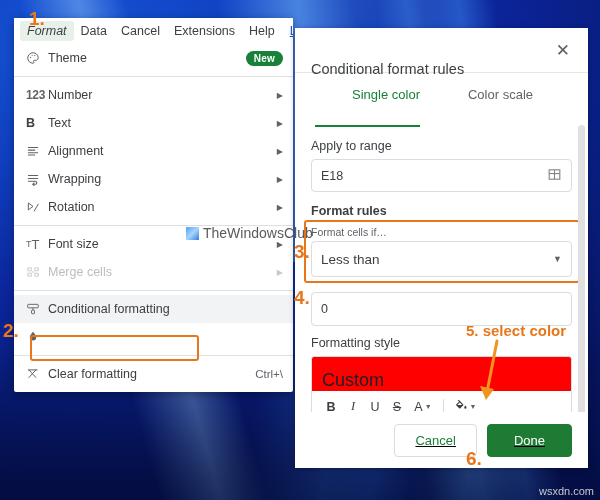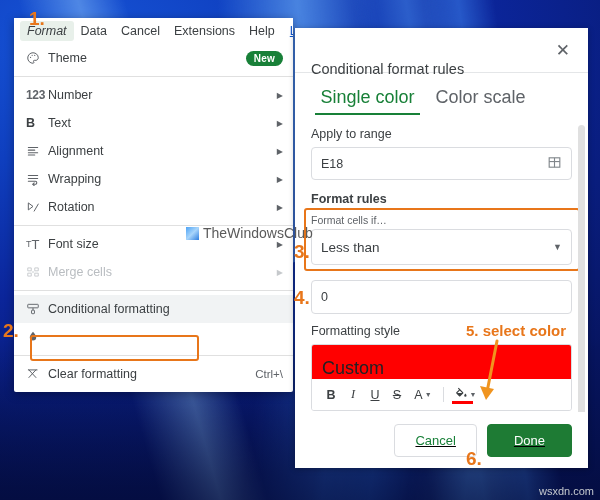--- a/index.html
+++ b/index.html
@@ -77,21 +77,21 @@
     position:absolute;left:295px;top:28px;width:293px;height:440px;
     background:#fff;box-shadow:0 1px 6px rgba(0,0,0,.30);
     display:flex;flex-direction:column;
   }
   #cf-head{height:44px;display:flex;align-items:center;justify-content:space-between;
      padding:0 14px 0 16px;border-bottom:1px solid #e4e6e8;}
   #cf-title{font-size:14.5px;color:#3c4043;margin-top:38px;}
   #cf-close{font-size:17px;color:#5f6368;line-height:1;cursor:pointer;padding:2px 4px;}
   #cf-body{flex:1;padding:0 16px;position:relative;overflow:hidden;}
   .tabs{display:flex;gap:0;margin-top:6px;}
-  .tab{font-size:18px;padding:8px 4px 7px 4px;color:#5f6368;position:relative;width:105px;text-align:center;}
+  .tab{font-size:13px;padding:8px 4px 25px 4px;color:#5f6368;position:relative;width:105px;text-align:right;}
   .tab.active{color:#188038;font-weight:normal;}
   .tab.active:after{content:"";position:absolute;left:4px;right:4px;bottom:0;height:2.5px;background:#188038;}
   .sec-label{font-size:12.5px;color:#3c4043;margin:12px 0 6px 0;}
   .sec-label.bold{font-weight:bold;}
   .field{height:31px;border:1px solid #dadce0;border-radius:4px;display:flex;
      align-items:center;padding:0 9px;font-size:12.5px;color:#3c4043;background:#fff;}
   .field .grid-ic{margin-left:auto;color:#80868b;}
   .small-cap{font-size:10.5px;color:#5f6368;}
   .select-field{height:34px;border:1px solid #dadce0;border-radius:4px;display:flex;
      align-items:center;padding:0 9px;font-size:13.5px;color:#3c4043;background:#fff;}

